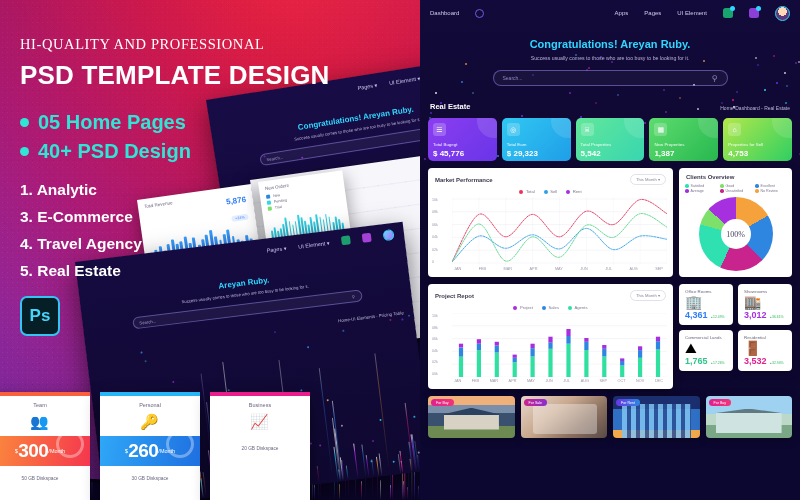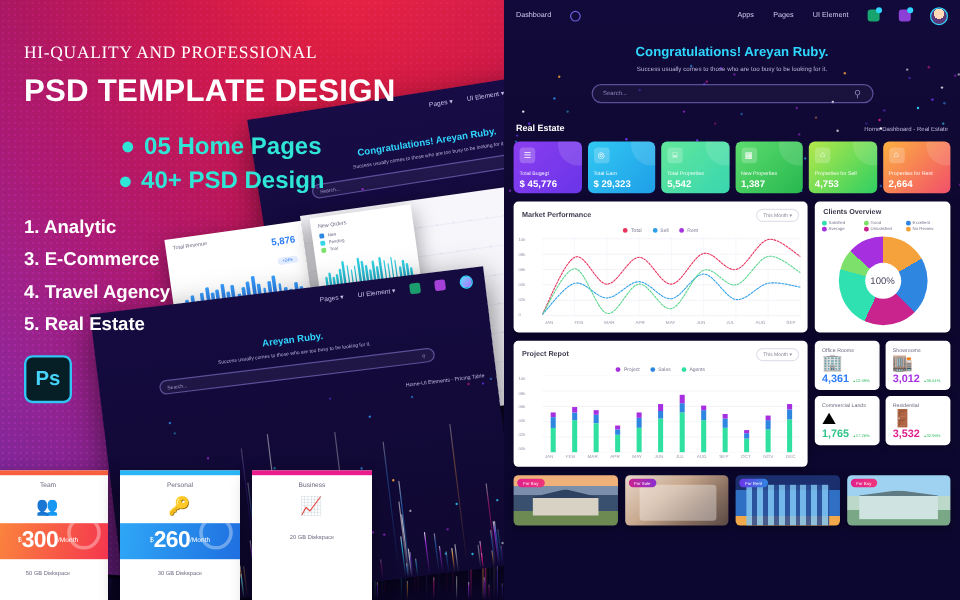--- a/index.html
+++ b/index.html
@@ -44,21 +44,21 @@
       radial-gradient(rgba(0,0,0,.6) .6px, transparent .7px);
     background-size:5px 5px, 7px 7px;
     background-position:0 0, 2px 3px;
   }
 
   
   .hero-copy { position:absolute; left:20px; top:36px; width:330px; z-index:40; }
   .eyebrow { font-family:"Liberation Serif", serif; font-size:14.5px; letter-spacing:.6px; color:#fff; }
   .headline { font-size:26px; font-weight:bold; color:#fff; letter-spacing:.2px; margin-top:7px; }
   .bullets { margin-top:20px; }
-  .bullet { display:flex; align-items:center; gap:9px; margin-bottom:6px;justify-content:center; }
+  .bullet { display:flex; align-items:center; gap:9px; margin-bottom:6px; }
   .bullet .bdot { width:9px; height:9px; border-radius:50%; background:#2fe6d6; flex:0 0 auto; }
   .bullet .btxt { font-size:20px; font-weight:bold; color:#2fe6d6; }
   .numlist { margin-top:18px; }
   .numlist li { list-style:none; font-size:15.5px; font-weight:bold; color:#fff; margin-bottom:9px; }
   .ps-badge {
     margin-top:16px; width:40px; height:40px; border-radius:7px;
     border:2px solid #31c5f4; background:#061e26;
     display:flex; align-items:center; justify-content:center;
     color:#46d4fb; font-size:17px; font-weight:bold; font-family:"Liberation Sans",sans-serif;
   }
@@ -196,21 +196,21 @@
   .lg { display:flex; justify-content:center; gap:9px; padding:4px 0 0; }
   .lg div { display:flex; align-items:center; gap:2.5px; font-size:4.2px; color:#7b7890; }
   .lg span.sw { width:4px; height:4px; border-radius:50%; display:inline-block; }
 
   .chart-wrap { position:relative; padding:3px 6px 2px 4px; }
   .ylabs { position:absolute; left:4px; top:4px; height:66px; display:flex; flex-direction:column;
            justify-content:space-between; font-size:3.6px; color:#9b98ad; }
   .xlabs { display:flex; justify-content:space-between; padding:2px 4px 4px 22px; font-size:3.8px; color:#9b98ad; }
 
   
-  .donut-wrap { display:flex; align-items:center; justify-content:center; padding-top:4px; }
+  .donut-wrap { display:flex; align-items:center; justify-content:center; padding-top:4px;font-family:Liberation Serif, serif; }
   .donut { width:74px; height:74px; border-radius:50%; position:relative;
            background:conic-gradient(
              #f5a23c 0deg 60deg,
              #2f86e0 60deg 135deg,
              #c9238e 135deg 205deg,
              #2fe0b0 205deg 285deg,
              #7ce06a 285deg 312deg,
              #a62fe0 312deg 360deg); }
   .donut::after{ content:""; position:absolute; inset:22px; border-radius:50%; background:#fff; }
   .donut .pct { position:absolute; inset:0; display:flex; align-items:center; justify-content:center;
@@ -1089,25 +1089,20 @@
       <div class="stat s4">
         <div class="sico">▦</div>
         <div class="slab">New Properties</div>
         <div class="sval">1,387</div>
       </div>
       <div class="stat s5">
         <div class="sico">⌂</div>
         <div class="slab">Properties for Sell</div>
         <div class="sval">4,753</div>
       </div>
-      <div class="stat s6">
-        <div class="sico">⌂</div>
-        <div class="slab">Properties for Rent</div>
-        <div class="sval">2,664</div>
-      </div>
     </div>
 
     <div class="panels">
       <div class="panel" style="flex:1.95;">
         <div class="panel-h">
           <span class="ptitle">Market Performance</span>
           <span class="psel">This Month ▾</span>
         </div>
         <div class="lg" id="market-legend">
             <div><span class="sw" style="background:#e8335e"></span>Total</div>

